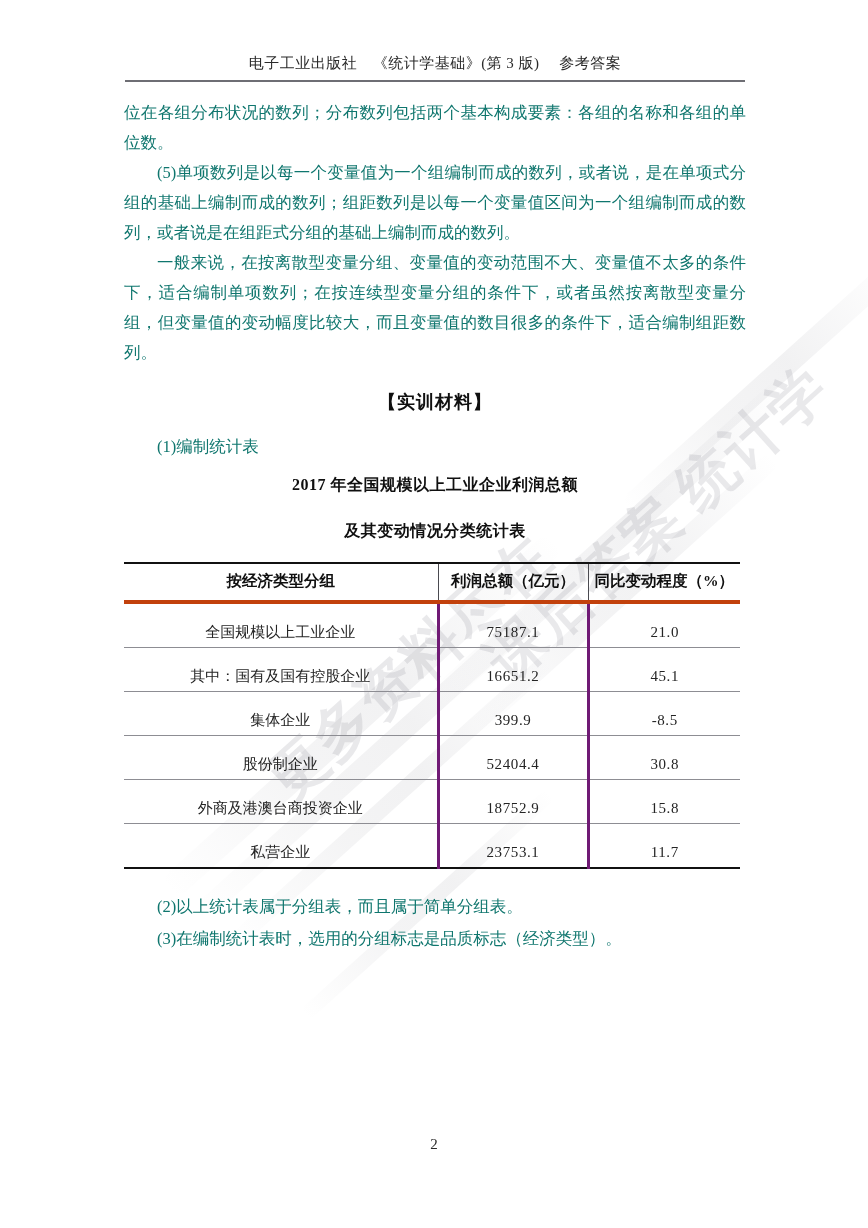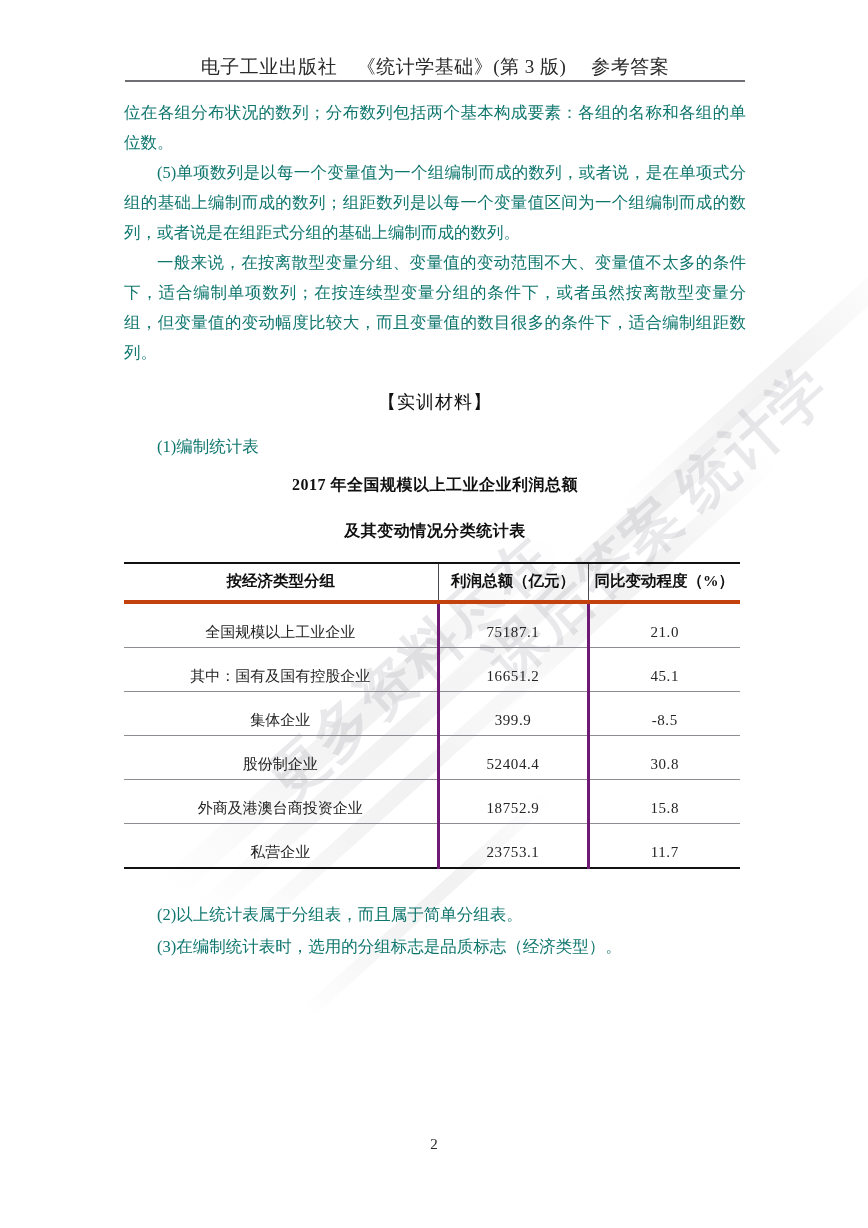--- a/index.html
+++ b/index.html
@@ -48,21 +48,21 @@
     border-radius: 40px;
   }
 
   
   .runhead {
     position: absolute;
     left: 125px;
     top: 54px;
     width: 620px;
     text-align: center;
-    font-size: 19px;
+    font-size: 15px;
     z-index: 3;
     color: #2a2a2a;
     letter-spacing: 0.5px;
   }
   .runhead-rule {
     position: absolute;
     left: 125px;
     top: 80px;
     width: 620px;
     height: 2px;
@@ -85,21 +85,21 @@
     text-align: justify;
     text-justify: inter-ideograph;
     color: #0f766e;
   }
   p.indent { text-indent: 2em; }
 
   .section-title {
     margin: 22px 0 18px 0;
     text-align: center;
     font-size: 18px;
-    font-weight: 400;
+    font-weight: 700;
     letter-spacing: 1px;
     color: #101010;
   }
 
   .table-caption {
     text-align: center;
     font-size: 16px;
     font-weight: 700;
     line-height: 46px;
     color: #101010;
@@ -140,21 +140,21 @@
   }
   table.stat tbody td.sep { border-left: 3px solid #701a75; }
   table.stat tbody tr:last-child td {
     border-bottom: 2.5px solid #111;
   }
   table.stat tbody td.num {
     font-family: "Liberation Serif", "DejaVu Serif", serif;
     letter-spacing: 0.6px;
   }
 
-  .after-table { margin-top: 30px; }
+  .after-table { margin-top: 22px; }
   .after-table p.para { line-height: 32px; }
 
   
   .folio {
     position: absolute;
     left: 0;
     top: 1136px;
     width: 868px;
     text-align: center;
     font-size: 15px;

